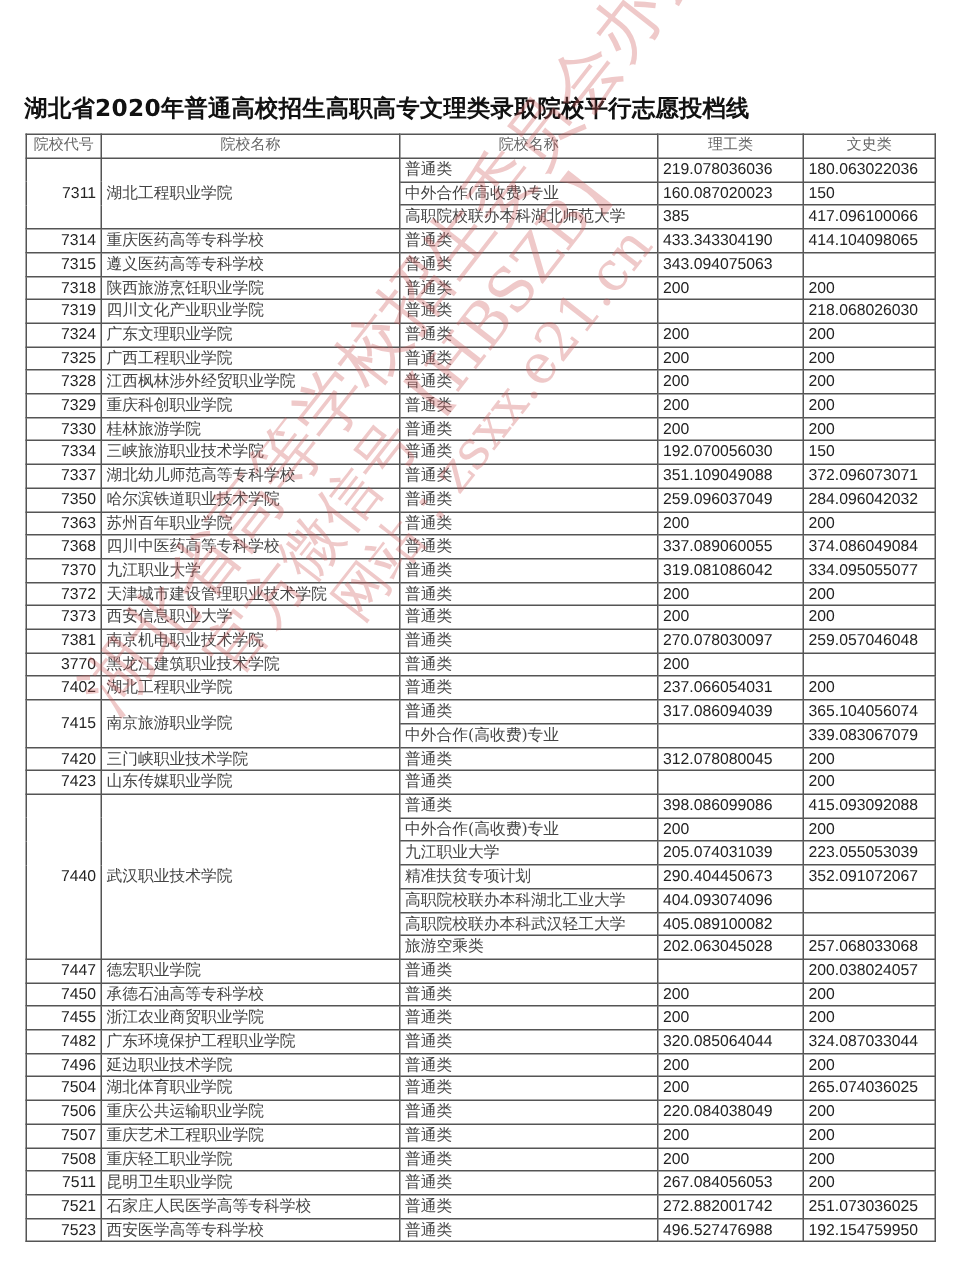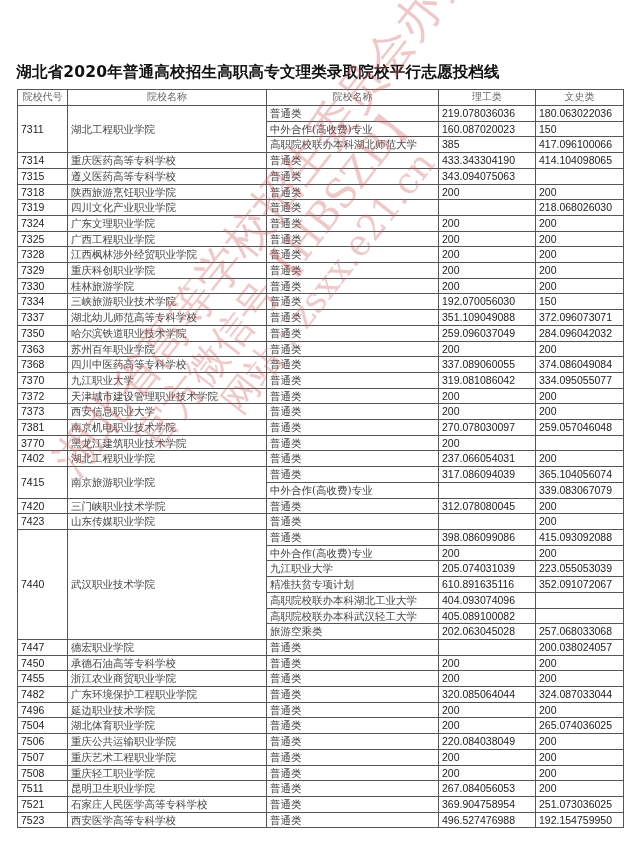--- a/index.html
+++ b/index.html
@@ -8,21 +8,21 @@
   .title { position: absolute; top: 62px; left: 0; width: 516px; text-align: center;
            font-family: "DejaVu Sans", "Liberation Sans", sans-serif; font-weight: bold;
            font-size: 15.5px; color: #111; letter-spacing: 0.2px; }
   table.grid { position: absolute; top: 89px; left: 17px; border-collapse: collapse;
                width: 606px; table-layout: fixed; }
   table.grid td, table.grid th { border: 1px solid #555; padding: 0 3px; height: 14.7px;
                font-size: 10.5px; line-height: 14.7px; white-space: nowrap; overflow: hidden; }
   table.grid th { font-weight: normal; color: #666; text-align: center; height: 15px; font-size: 10px; }
   col.c-code { width: 50px; } col.c-name { width: 199px; } col.c-cat { width: 172px; }
   col.c-lg { width: 97px; } col.c-wz { width: 88px; }
-  td.code { text-align: left; font-family: "Liberation Sans", "DejaVu Sans", sans-serif; font-size: 10px; }
+  td.code { text-align: right; font-family: "Liberation Sans", "DejaVu Sans", sans-serif; font-size: 10px; }
   td.name, td.cat { color: #444; }
   td.num { font-family: "Liberation Sans", "DejaVu Sans", sans-serif; font-size: 10.5px; padding-left: 9px; color: #222; }
   .watermark { position: absolute; left: 40px; top: 450px; pointer-events: none;
                transform: rotate(-52deg); transform-origin: left top; color: rgba(205,90,90,0.33);
                font-family: "DejaVu Serif", serif; white-space: nowrap; }
   .wm1 { position: absolute; left: 0; top: 0; font-size: 46px; }
   .wm2 { position: absolute; left: 70px; top: 52px; font-size: 40px; }
   .wm3 { position: absolute; left: 150px; top: 100px; font-size: 36px; }
 </style>
 </head>
@@ -243,21 +243,21 @@
         <td class="num">200</td>
         <td class="num">200</td>
       </tr>
       <tr>
         <td class="cat">九江职业大学</td>
         <td class="num">205.074031039</td>
         <td class="num">223.055053039</td>
       </tr>
       <tr>
         <td class="cat">精准扶贫专项计划</td>
-        <td class="num">610.891635116</td>
+        <td class="num">290.404450673</td>
         <td class="num">352.091072067</td>
       </tr>
       <tr>
         <td class="cat">高职院校联办本科湖北工业大学</td>
         <td class="num">404.093074096</td>
         <td class="num"></td>
       </tr>
       <tr>
         <td class="cat">高职院校联办本科武汉轻工大学</td>
         <td class="num">405.089100082</td>
@@ -335,21 +335,21 @@
         <td class="code" rowspan="1">7511</td>
         <td class="name" rowspan="1">昆明卫生职业学院</td>
         <td class="cat">普通类</td>
         <td class="num">267.084056053</td>
         <td class="num">200</td>
       </tr>
       <tr>
         <td class="code" rowspan="1">7521</td>
         <td class="name" rowspan="1">石家庄人民医学高等专科学校</td>
         <td class="cat">普通类</td>
-        <td class="num">369.904758954</td>
+        <td class="num">272.882001742</td>
         <td class="num">251.073036025</td>
       </tr>
       <tr>
         <td class="code" rowspan="1">7523</td>
         <td class="name" rowspan="1">西安医学高等专科学校</td>
         <td class="cat">普通类</td>
         <td class="num">496.527476988</td>
         <td class="num">192.154759950</td>
       </tr>
     </tbody>

